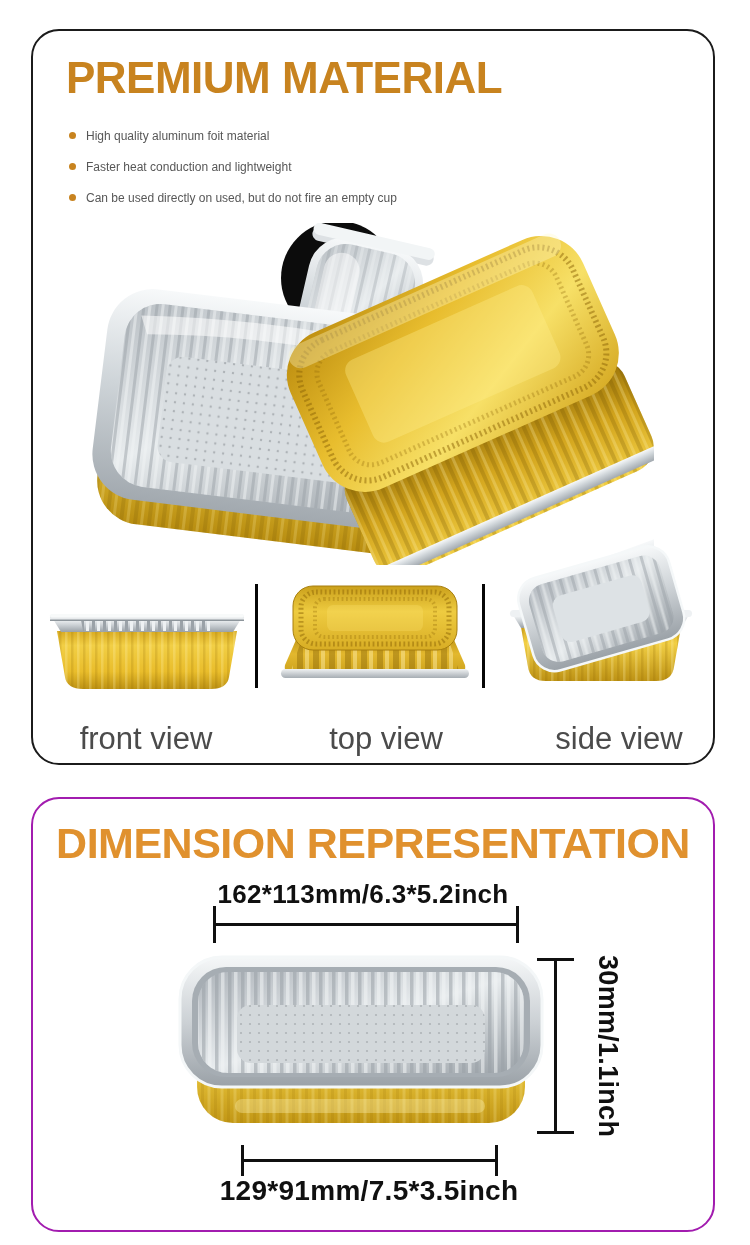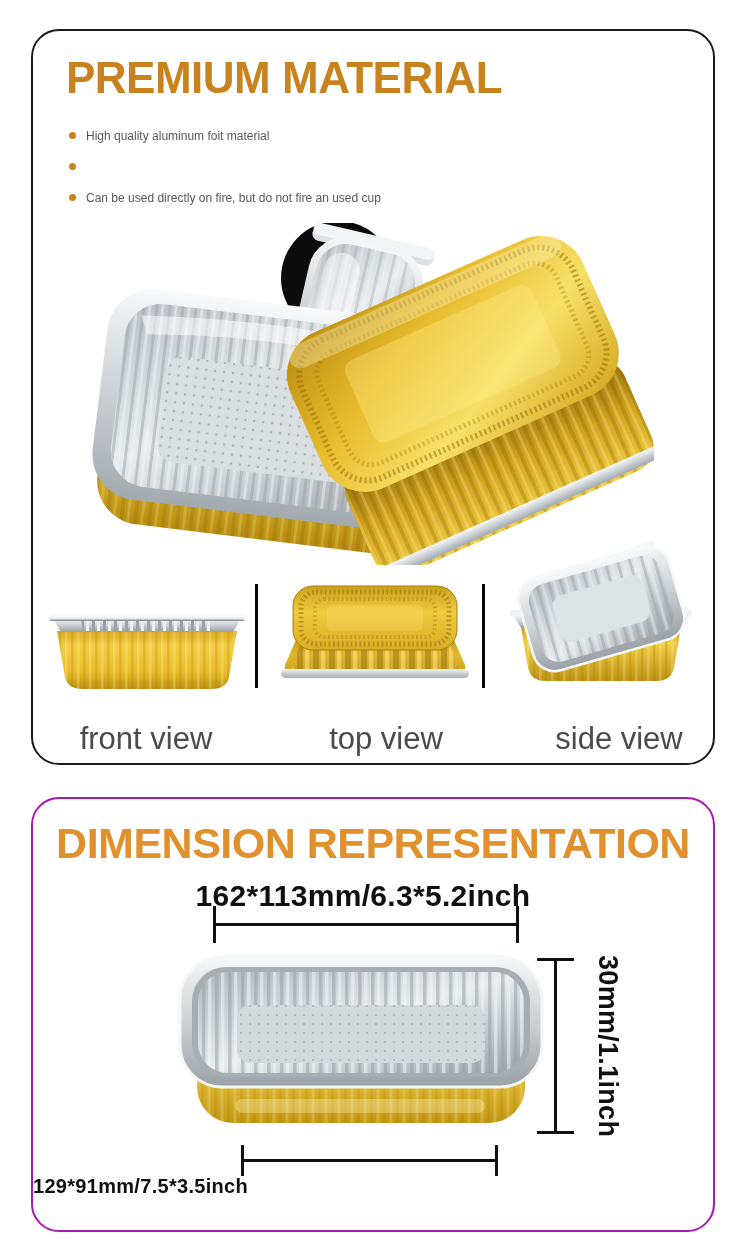--- a/index.html
+++ b/index.html
@@ -27,22 +27,22 @@
   .view-divider { position:absolute; top:553px; width:3px; height:104px; background:#060606; }
   #view-divider-1 { left:222px; }
   #view-divider-2 { left:449px; }
 
   .view-label { position:absolute; top:690px; font-size:31px; color:#4b4b4b; text-align:center; white-space:nowrap; }
   #front-view-label { left:8px;  width:210px; }
   #top-view-label   { left:240px; width:226px; }
   #side-view-label  { left:462px; width:248px; }
 
   .dim-text { position:absolute; font-weight:bold; color:#101010; white-space:nowrap; letter-spacing:0.3px; }
-  #outer-dim-label { top:80px; left:0; width:660px; text-align:center; font-size:30px; }
-  #inner-dim-label { top:376px; left:0; width:672px; text-align:left; font-size:20px; }
+  #outer-dim-label { top:80px; left:0; width:660px; text-align:center; font-size:26px; }
+  #inner-dim-label { top:376px; left:0; width:672px; text-align:center; font-size:28px; }
   #height-dim-label { left:551px; top:159px; height:176px; width:46px; font-size:27px;
                       writing-mode:vertical-rl; text-orientation:mixed;
                       display:flex; align-items:center; justify-content:center; }
 
   .h-dim-line { position:absolute; height:3px; background:#101010; }
   .h-dim-line::before, .h-dim-line::after { content:""; position:absolute; width:3px; height:37px; top:-17px; background:#101010; }
   .h-dim-line::before { left:0; } .h-dim-line::after { right:0; }
   #outer-dim-line { left:180px; top:124px; width:306px; }
   #inner-dim-line { left:208px; top:360px; width:257px; }
   #inner-dim-line::before, #inner-dim-line::after { height:31px; top:-14px; }
@@ -61,24 +61,25 @@
 
   <h1 class="card-title" id="premium-title">PREMIUM MATERIAL</h1>
 
   <ul id="bullet-list">
     <li class="bullet-item">
       <span class="bullet-dot"></span>
       <span>High quality aluminum foit material</span>
     </li>
     <li class="bullet-item">
       <span class="bullet-dot"></span>
+      <span>Faster heat conduction and lightweight</span>
     </li>
     <li class="bullet-item">
       <span class="bullet-dot"></span>
-      <span>Can be used directly on fire, but do not fire an used cup</span>
+      <span>Can be used directly on used, but do not fire an empty cup</span>
     </li>
   </ul>
 
   <svg class="photo" id="main-photo" viewBox="0 0 566 342">
     <defs>
       <linearGradient id="mp-srim" x1="0" y1="0" x2="0" y2="1">
         <stop offset="0" stop-color="#f7f9fa"></stop>
           <stop offset="0.45" stop-color="#cfd5d9"></stop>
           <stop offset="1" stop-color="#a2a9af"></stop>
       </linearGradient>

